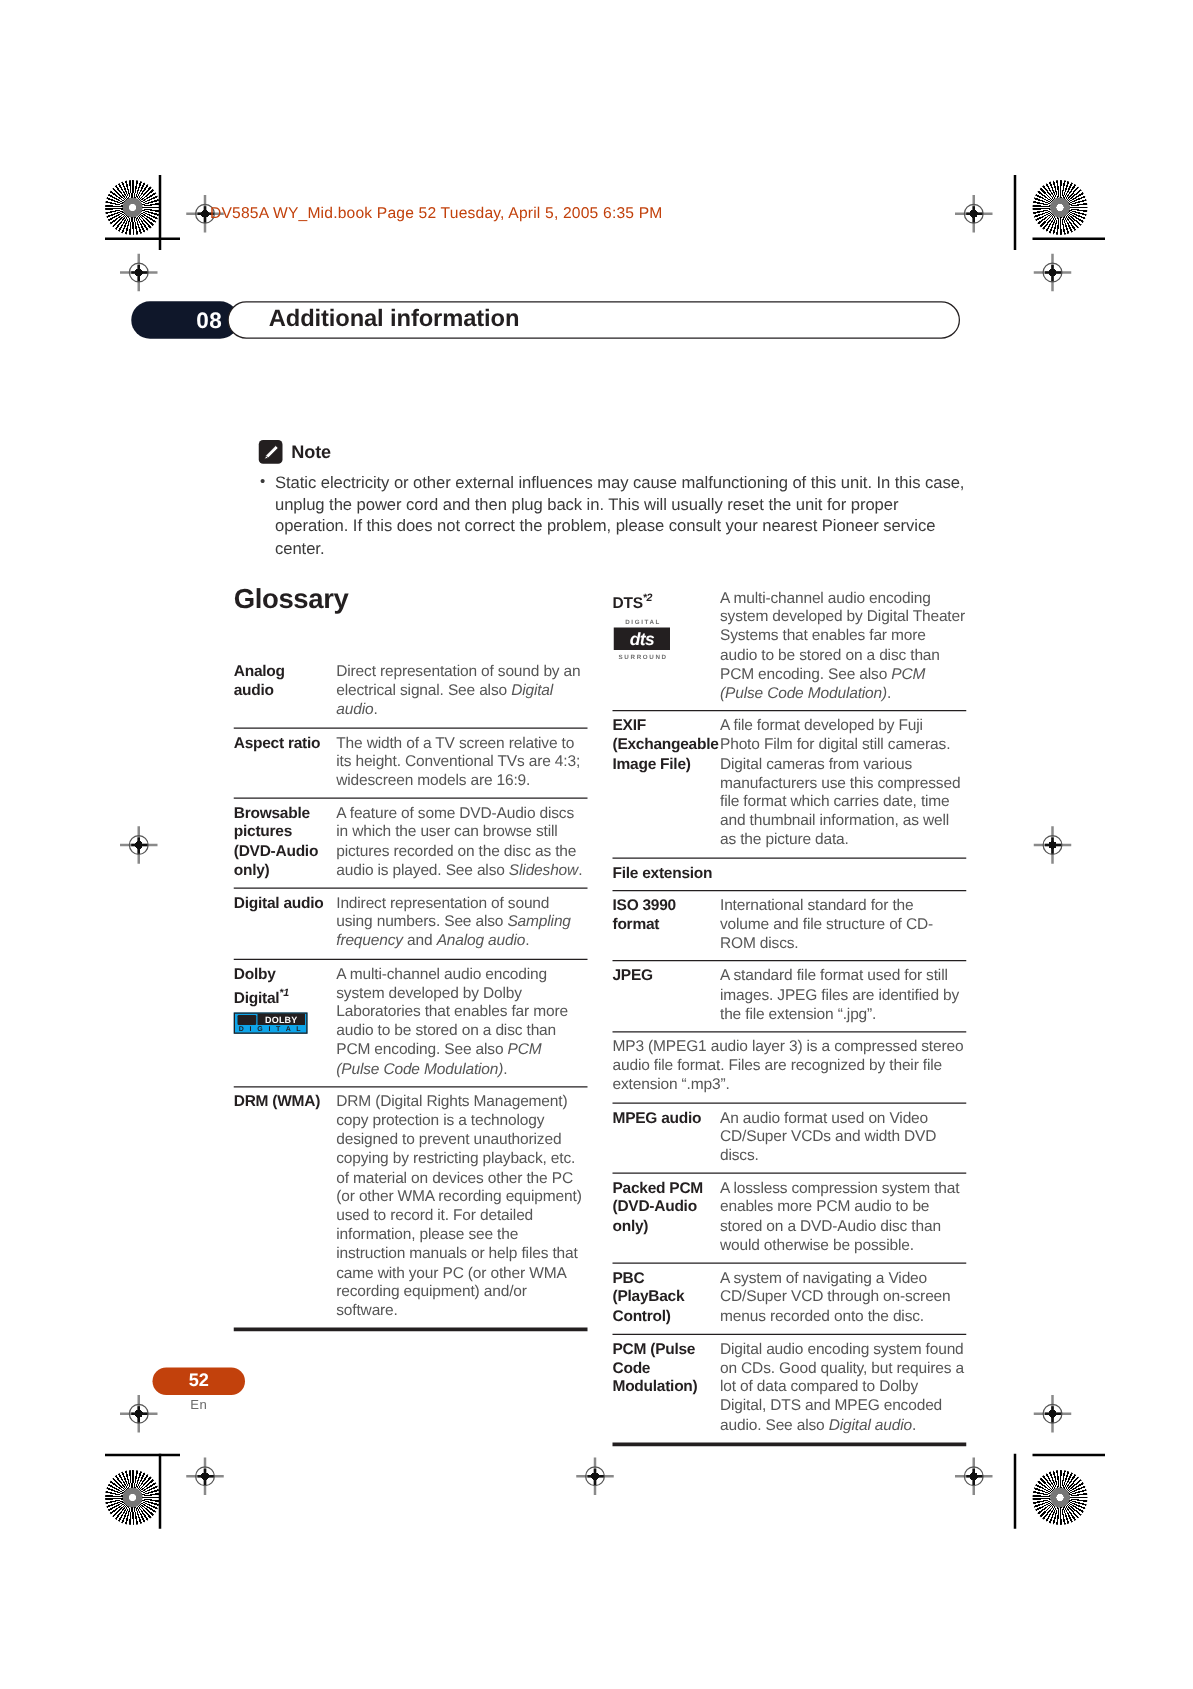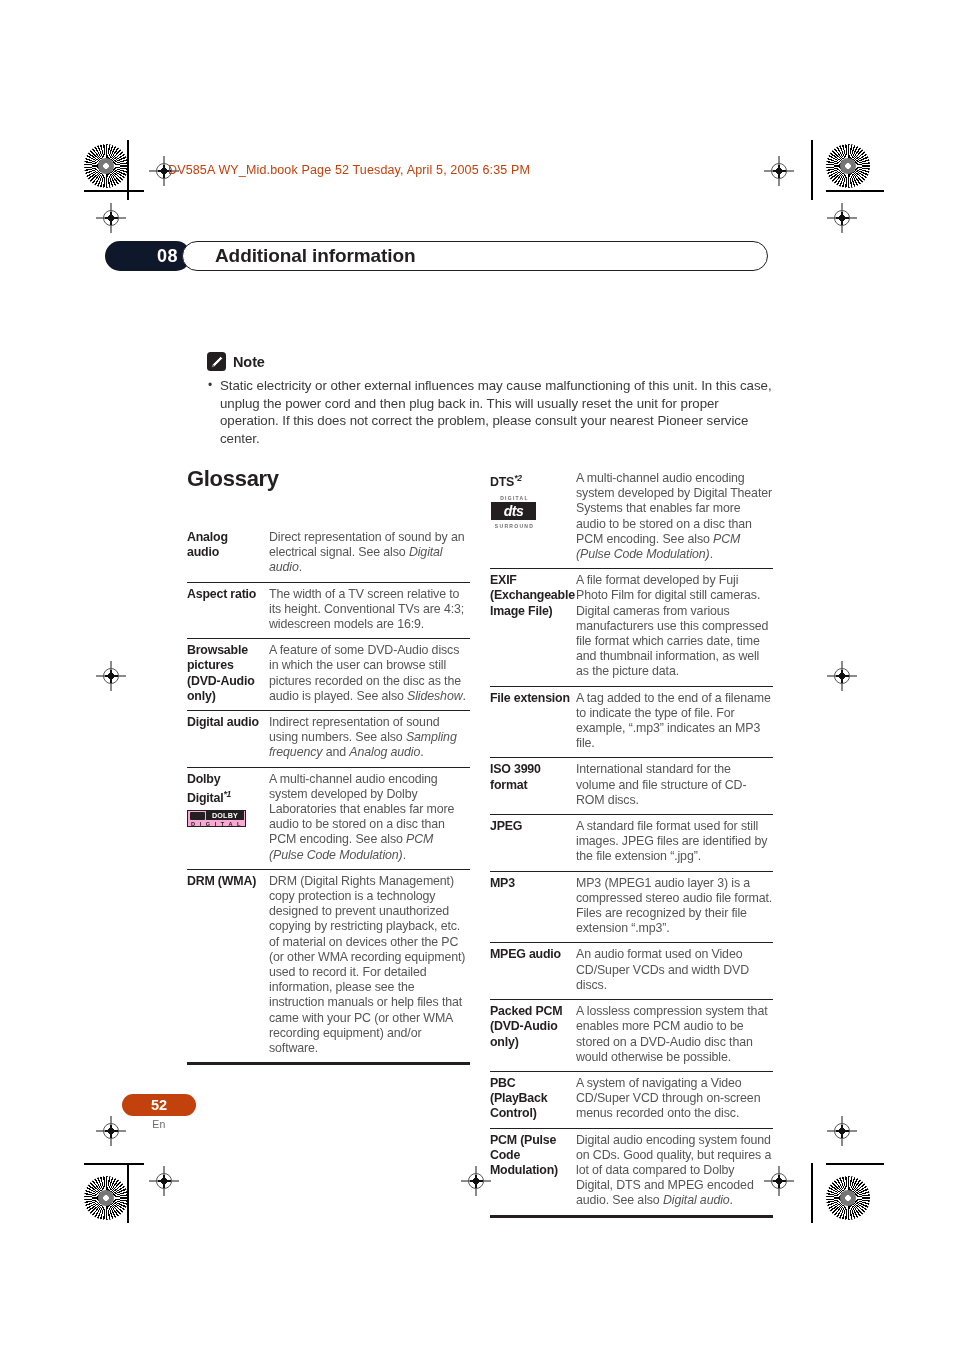--- a/index.html
+++ b/index.html
@@ -169,21 +169,21 @@
   .col-bottom-rule {
     border-top: 3px solid #231f20;
     margin-top: 0;
   }
 
   
   .dolby-logo {
     margin-top: 4px;
     width: 59px; height: 17px;
     border: 1.6px solid #231f20;
-    background: #f9a8d4;
+    background: #0ea5e9;
     position: relative;
   }
   .dolby-logo .dd-box {
     position: absolute; left: 1.5px; top: 1px;
     width: 15px; height: 8px;
     background: #231f20;
     border-radius: 1px;
   }
   .dolby-logo .dd-word {
     position: absolute; left: 18px; top: 0.3px;
@@ -400,32 +400,30 @@
           <span class="dts-bot">SURROUND</span>
         </div></div>
       <div class="g-def">A multi-channel audio encoding system developed by Digital Theater Systems that enables far more audio to be stored on a disc than PCM encoding. See also <i>PCM (Pulse Code Modulation)</i>.</div>
     </div>
     <div class="g-row">
       <div class="g-term">EXIF (Exchangeable Image File)</div>
       <div class="g-def">A file format developed by Fuji Photo Film for digital still cameras. Digital cameras from various manufacturers use this compressed file format which carries date, time and thumbnail information, as well as the picture data.</div>
     </div>
     <div class="g-row">
       <div class="g-term">File extension</div>
-      <div class="g-def">A tag added to the end of a filename to indicate the type of file. For example, “.mp3” indicates an MP3 file.</div>
     </div>
     <div class="g-row">
       <div class="g-term">ISO 3990 format</div>
       <div class="g-def">International standard for the volume and file structure of CD-ROM discs.</div>
     </div>
     <div class="g-row">
       <div class="g-term">JPEG</div>
       <div class="g-def">A standard file format used for still images. JPEG files are identified by the file extension “.jpg”.</div>
     </div>
     <div class="g-row">
-      <div class="g-term">MP3</div>
       <div class="g-def">MP3 (MPEG1 audio layer 3) is a compressed stereo audio file format. Files are recognized by their file extension “.mp3”.</div>
     </div>
     <div class="g-row">
       <div class="g-term">MPEG audio</div>
       <div class="g-def">An audio format used on Video CD/Super VCDs and width DVD discs.</div>
     </div>
     <div class="g-row">
       <div class="g-term">Packed PCM (DVD-Audio only)</div>
       <div class="g-def">A lossless compression system that enables more PCM audio to be stored on a DVD-Audio disc than would otherwise be possible.</div>
     </div>

